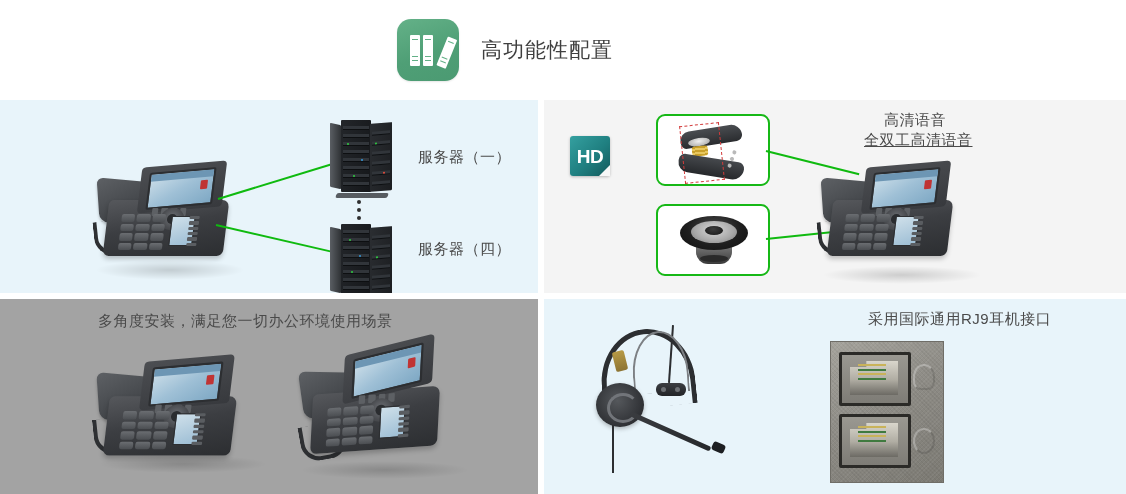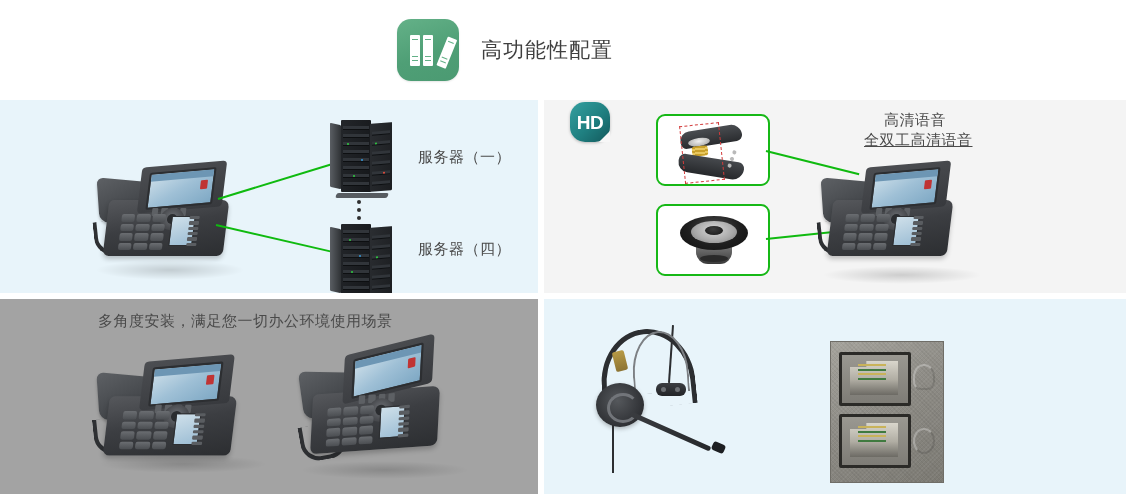--- a/index.html
+++ b/index.html
@@ -723,21 +723,21 @@
           <i class="srv-slot" style="top:58px;"></i>
         <i class="srv-led" style="left:6px; top:29px; background:#2ecc40;"></i>
       </div>
 
     </div>
     <div class="server-label" style="left:418px; top:140px;">服务器（四）</div>
   </div>
 
   <div class="panel p-tr">
 
-    <div class="hd-badge" style="left:26px; top:2px;border-radius:15px;">
+    <div class="hd-badge" style="left:26px; top:36px;">
       <span>HD</span>
       <i class="hd-fold"></i>
     </div>
 
     <div class="panel-title" style="left:320px; top:10px;margin-left:20px;">高清语音</div>
     <div class="panel-title" style="left:320px; top:30px;text-decoration:underline;">全双工高清语音</div>
 
     <div class="green-box" style="left:112px; top:14px; width:110px; height:68px;">
       <i class="hs-top"></i>
       <i class="hs-disc"></i>
@@ -889,20 +889,21 @@
           <i></i>
           <i></i>
           <i></i>
           <i></i>
           <i></i>
       </div>
     </div>
   </div>
 
   <div class="panel p-br">
+    <div class="panel-title" style="left:324px; top:10px;">采用国际通用RJ9耳机接口</div>
 
     <div class="headset" style="left:42px; top:26px;">
       <i class="hb-wire2"></i>
       <i class="hb-band"></i>
       <i class="hb-band2"></i>
       <i class="hb-tag"></i>
       <i class="hb-cup"></i>
       <i class="hb-clip">
         <i style="left:5px;"></i>
           <i style="left:19px;"></i>

